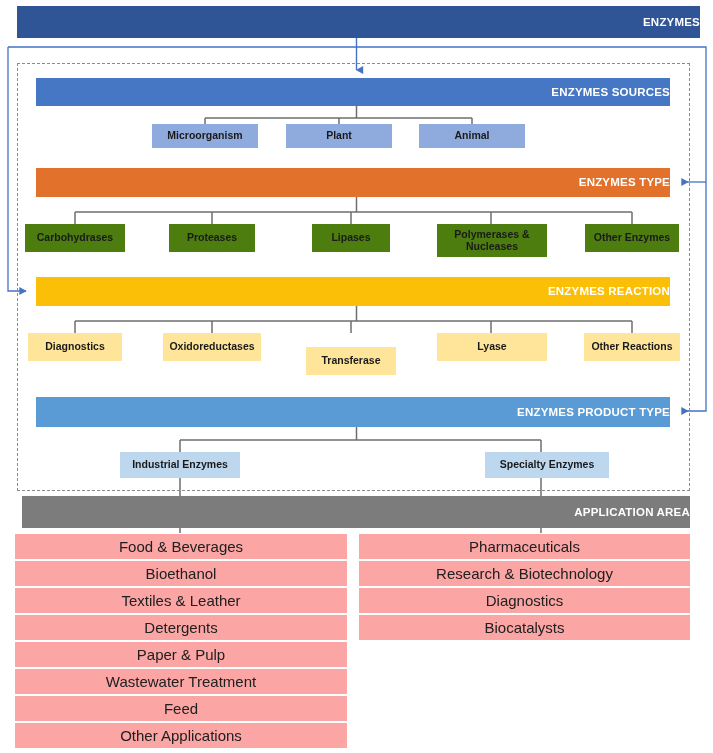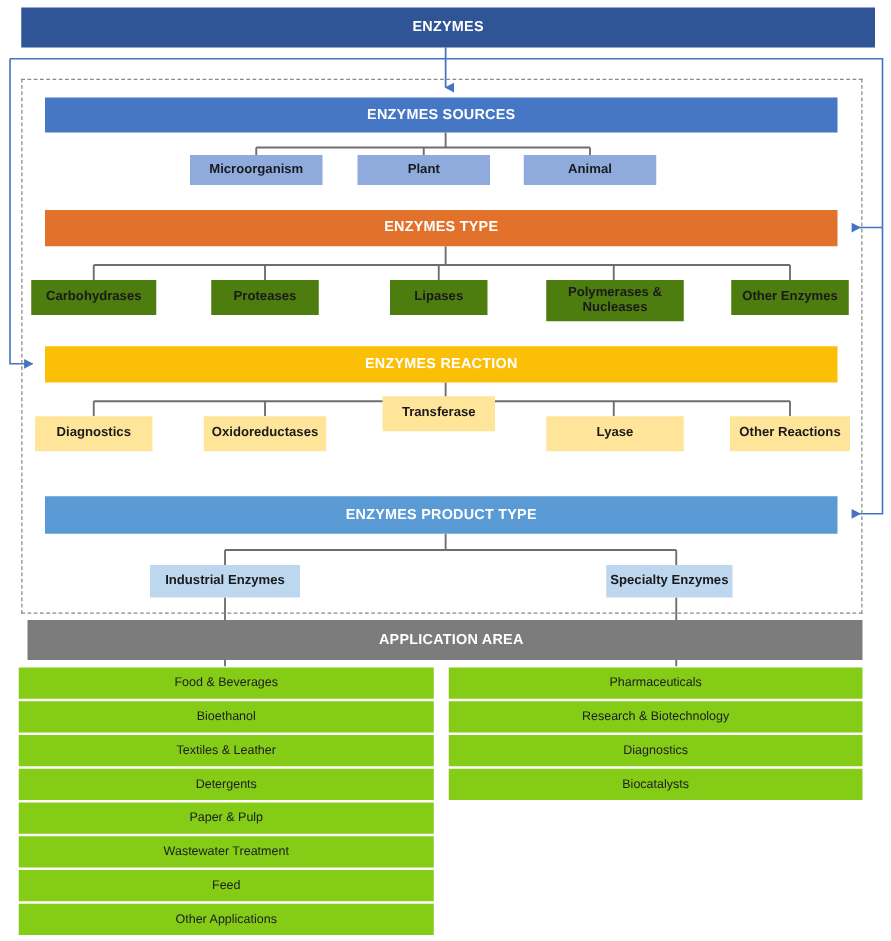--- a/index.html
+++ b/index.html
@@ -23,20 +23,21 @@
     text-align: center;
     line-height: 1.12;
   }
 
   
   .banner {
     color: #ffffff;
     font-weight: bold;
     letter-spacing: 0.2px;
     font-size: 11.5px;
+    justify-content: flex-end;
   }
   .banner-root   { background: #2F5597; }
   .banner-src    { background: #4577C4; }
   .banner-type   { background: #E2722B; }
   .banner-react  { background: #FCBF07; }
   .banner-prod   { background: #5B9BD5; }
   .banner-app    { background: #7C7C7C; padding-left: 10px; }
 
   
   .leaf {
@@ -45,26 +46,26 @@
     font-size: 10.5px;
   }
   .leaf-src   { background: #8FAADC; }
   .leaf-type  { background: #4d7c0f; }
   .leaf-react { background: #FFE59A; }
   .leaf-prod  { background: #BDD7EE; }
 
   
   .pill {
     position: absolute;
-    background: #84cc16;
+    background: #fca5a5;
     color: #202020;
     display: flex;
     align-items: center;
     justify-content: center;
-    font-size: 10px;
+    font-size: 15px;
     font-weight: normal;
     text-align: center;
   }
 
   
   .dashed-box {
     position: absolute;
     border: 1.4px dashed #8a8a8a;
     background: transparent;
     pointer-events: none;
@@ -169,37 +170,37 @@
 
   <div class="node banner banner-react" style="left:36px; top:277px; width:634px; height:29px;">
     <span>ENZYMES REACTION</span>
   </div>
   <div class="node leaf leaf-react" style="left:28px; top:333px; width:94px; height:28px;">
     <span>Diagnostics</span>
   </div>
   <div class="node leaf leaf-react" style="left:163px; top:333px; width:98px; height:28px;">
     <span>Oxidoreductases</span>
   </div>
-  <div class="node leaf leaf-react" style="left:306px; top:317px; width:90px; height:28px;">
+  <div class="node leaf leaf-react" style="left:306px; top:347px; width:90px; height:28px;">
     <span>Transferase</span>
   </div>
   <div class="node leaf leaf-react" style="left:437px; top:333px; width:110px; height:28px;">
     <span>Lyase</span>
   </div>
   <div class="node leaf leaf-react" style="left:584px; top:333px; width:96px; height:28px;">
     <span>Other Reactions</span>
   </div>
 
   <div class="node banner banner-prod" style="left:36px; top:397px; width:634px; height:30px;">
     <span>ENZYMES PRODUCT TYPE</span>
   </div>
   <div class="node leaf leaf-prod" style="left:120px; top:452px; width:120px; height:26px;">
     <span>Industrial Enzymes</span>
   </div>
-  <div class="node leaf leaf-prod" style="left:485px; top:452px; width:101px; height:26px;">
+  <div class="node leaf leaf-prod" style="left:485px; top:452px; width:124px; height:26px;">
     <span>Specialty Enzymes</span>
   </div>
 
   <div class="node banner banner-app" style="left:22px; top:496px; width:668px; height:32px;">
     <span>APPLICATION AREA</span>
   </div>
 
   <div class="pill" style="left:15px; top:534px; width:332px; height:25px;">
     <span>Food &amp; Beverages</span>
   </div>

